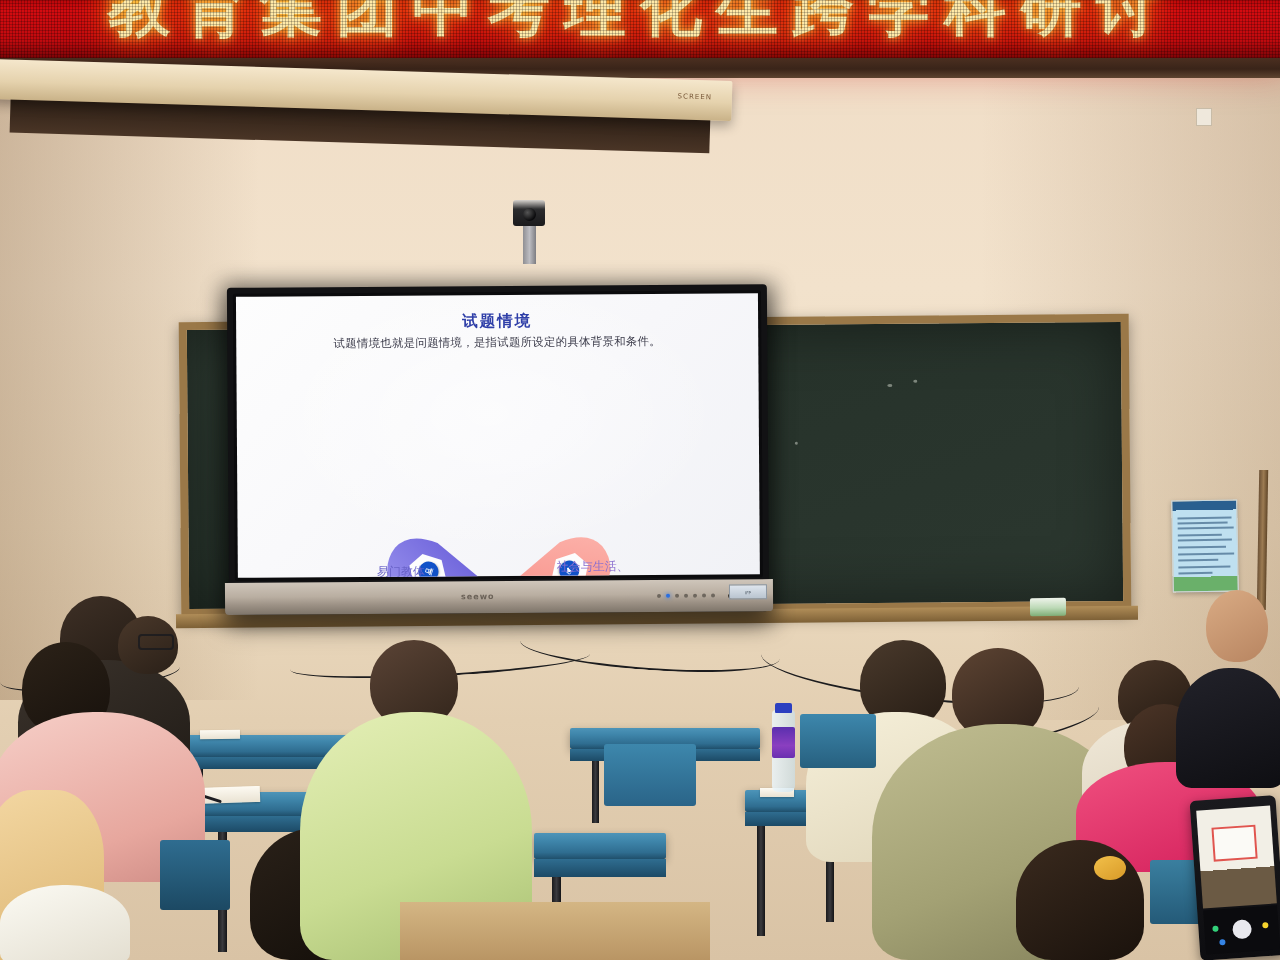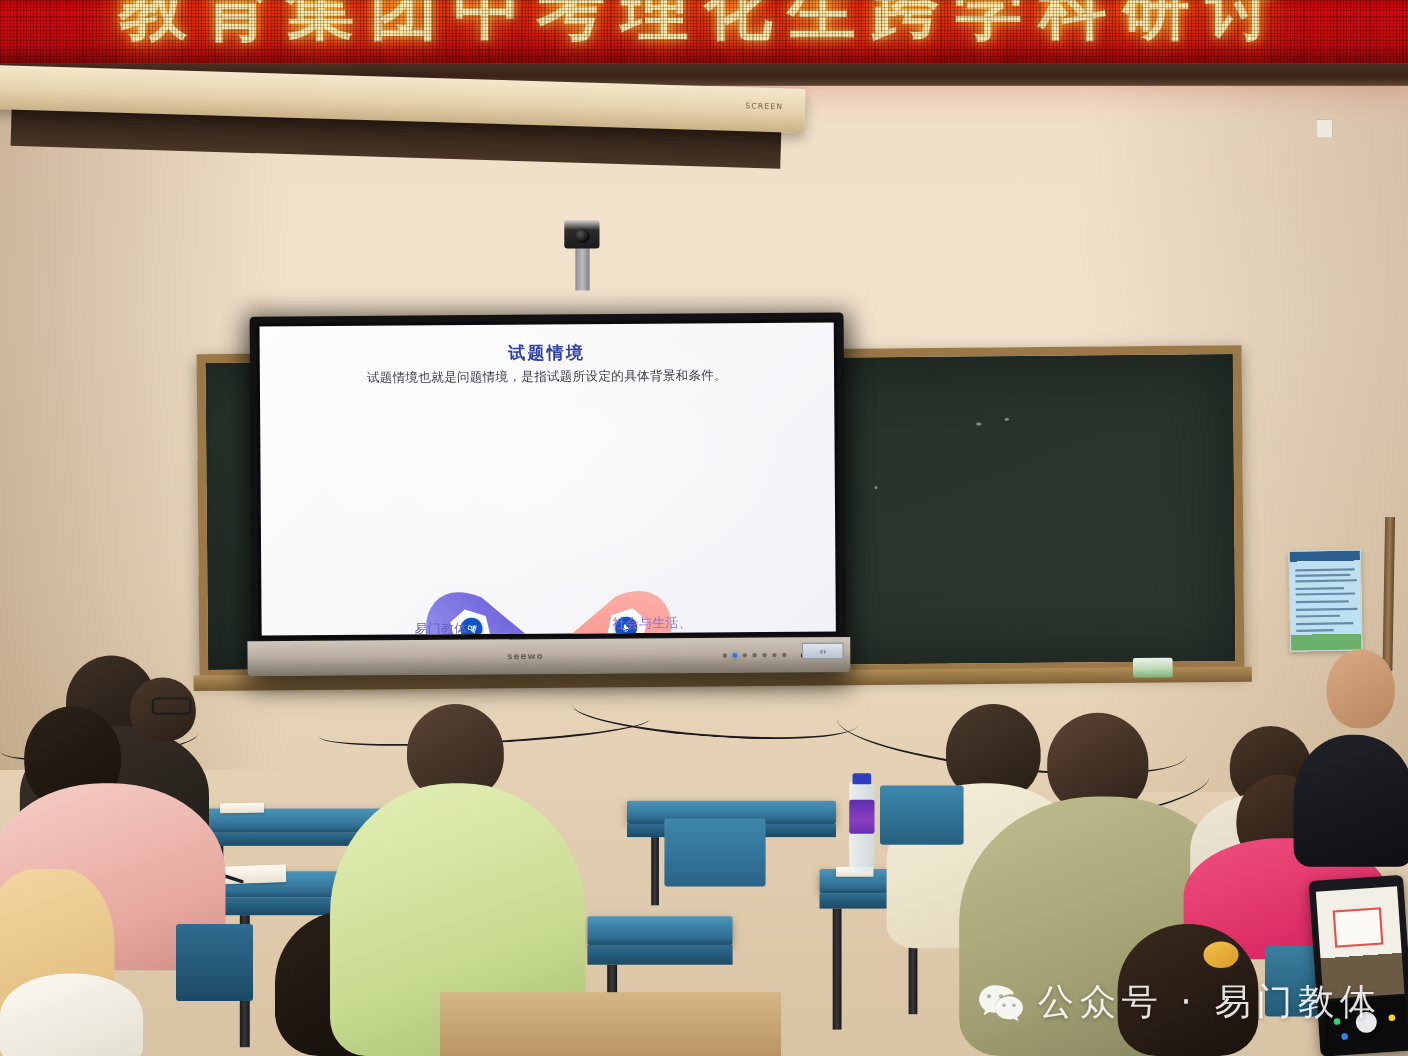--- a/index.html
+++ b/index.html
@@ -524,27 +524,14 @@
       <div style="position:absolute;left:14px;top:18px;width:44px;height:34px;border:2px solid #e0554f;background:#fbfaf6;"></div>
     </div>
     <div class="tablet-ctrl">
       <div class="shut"></div>
       <div class="dot" style="left:8px;top:16px;background:#33d17a;"></div>
       <div class="dot" style="left:58px;top:16px;background:#f6d32d;"></div>
       <div class="dot" style="left:14px;top:30px;background:#3584e4;"></div>
     </div>
   </div>
 
-  <div class="watermark">
-    <span class="wechat">
-      <svg viewBox="0 0 48 42">
-        <path d="M18 3C9 3 2 9.3 2 17c0 4.4 2.4 8.3 6.1 10.9L6.5 33l6-3.2c1.7.5 3.6.8 5.5.8h1.2C18.4 28.9 18 27.3 18 25.6 18 18 25.6 12 35 12c.7 0 1.4 0 2 .1C35.6 6.7 27.6 3 18 3z" fill="rgba(255,255,255,.9)"></path>
-        <path d="M46 25.6C46 19 39.7 14 32 14s-14 5-14 11.6c0 6.6 6.3 11.6 14 11.6 1.6 0 3.2-.2 4.6-.6l5 2.6-1.3-4.2c3.5-2.1 5.7-5.4 5.7-9.4z" fill="rgba(255,255,255,.9)"></path>
-        <circle cx="12" cy="14" r="2.1" fill="rgba(120,120,120,.55)"></circle>
-        <circle cx="24" cy="14" r="2.1" fill="rgba(120,120,120,.55)"></circle>
-        <circle cx="27" cy="23" r="1.8" fill="rgba(120,120,120,.55)"></circle>
-        <circle cx="37" cy="23" r="1.8" fill="rgba(120,120,120,.55)"></circle>
-      </svg>
-    </span>
-    <span>公众号 · 易门教体</span>
-  </div>
 
 </div>
 
 </body></html>

